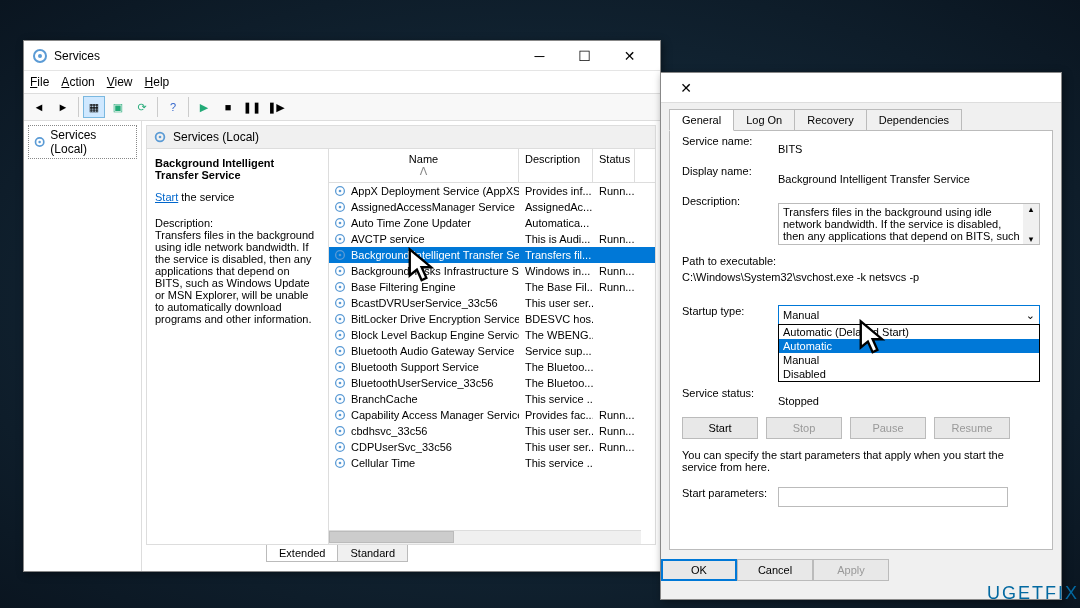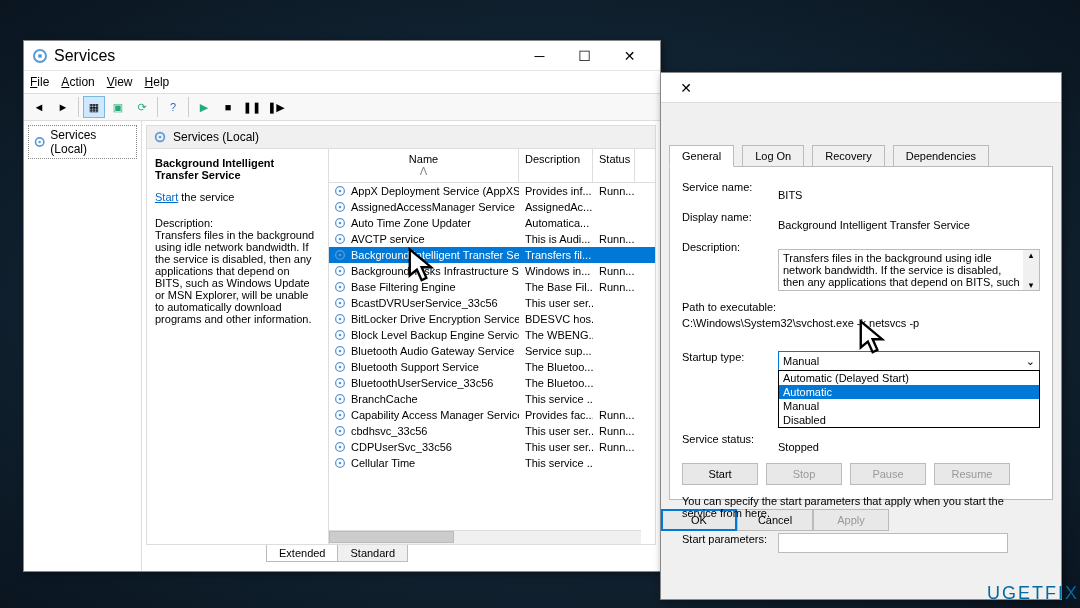--- a/index.html
+++ b/index.html
@@ -1,21 +1,21 @@
 <!DOCTYPE html>
 <html><head>
 <meta charset="utf-8">
 <style>
 * { box-sizing: border-box; margin: 0; padding: 0; font-family: "Segoe UI", Tahoma, sans-serif; }
 body { background: radial-gradient(ellipse at center, #1a3548 0%, #0a1520 100%); width: 1080px; height: 608px; position: relative; overflow: hidden; }
 .window { position: absolute; background: #fff; border: 1px solid #888; box-shadow: 2px 2px 8px rgba(0,0,0,0.4); }
 .services-window { left: 23px; top: 40px; width: 638px; height: 532px; }
 .titlebar { height: 30px; display: flex; align-items: center; padding: 0 8px; background: #fff; border-bottom: 1px solid #e5e5e5; }
 .titlebar-icon { width: 16px; height: 16px; margin-right: 6px; }
-.titlebar-title { flex: 1; font-size: 16px; }
+.titlebar-title { flex: 1; font-size: 12px; }
 .titlebar-controls { display: flex; gap: 0; }
 .tb-btn { width: 45px; height: 28px; display: flex; align-items: center; justify-content: center; font-size: 14px; cursor: pointer; }
 .menubar { height: 22px; display: flex; padding: 0 6px; font-size: 12px; align-items: center; gap: 12px; }
 .menubar span { cursor: pointer; }
 .menubar u { text-decoration: underline; }
 .toolbar { height: 28px; border-top: 1px solid #ddd; border-bottom: 1px solid #ddd; display: flex; align-items: center; padding: 0 4px; gap: 2px; background: #f8f8f8; }
 .tool-btn { width: 22px; height: 22px; display: flex; align-items: center; justify-content: center; border: 1px solid transparent; cursor: pointer; font-size: 11px; }
 .tool-sep { width: 1px; height: 20px; background: #ccc; margin: 0 2px; }
 .services-body { display: flex; height: calc(100% - 80px); }
 .tree-pane { width: 118px; border-right: 1px solid #ddd; padding: 4px; }
@@ -43,24 +43,24 @@
 .tabs-bottom { height: 22px; display: flex; align-items: flex-start; padding-left: 120px; font-size: 11px; }
 .tabs-bottom .btab { padding: 2px 12px; border: 1px solid #bbb; border-top: none; background: #f0f0f0; cursor: pointer; margin-right: -1px; }
 .tabs-bottom .btab.active { background: #fff; }
 .scroll-track { position: absolute; bottom: 0; left: 0; right: 14px; height: 14px; background: #f0f0f0; border-top: 1px solid #ddd; }
 .scroll-thumb { height: 12px; width: 40%; background: #ccc; border: 1px solid #bbb; }
 
 .props-window { left: 660px; top: 72px; width: 402px; height: 528px; background: #f0f0f0; }
 .props-title { height: 30px; display: flex; align-items: center; padding: 0 10px; font-size: 12px; background: #fff; border-bottom: 1px solid #ddd; }
 .props-title span { flex: 1; }
 .props-close { width: 30px; text-align: center; cursor: pointer; font-size: 14px; }
-.tab-strip { display: flex; padding: 6px 8px 0 8px; gap: 9px; font-size: 11px; margin-top: 36px; }
+.tab-strip { display: flex; padding: 6px 8px 0 8px; gap: 0; font-size: 11px; }
 .tab { padding: 4px 12px; border: 1px solid #bbb; background: #f0f0f0; cursor: pointer; margin-right: -1px; }
 .tab.active { background: #fff; border-bottom-color: #fff; position: relative; z-index: 2; }
-.tab-body { background: #fff; border: 1px solid #bbb; margin: 0 8px 8px 8px; padding: 14px 12px; position: relative; z-index: 1; top: -1px; height: 334px; font-size: 11px; }
+.tab-body { background: #fff; border: 1px solid #bbb; margin: 0 8px 8px 8px; padding: 4px 12px; position: relative; z-index: 1; top: -1px; height: 420px; font-size: 11px; }
 .form-row { display: flex; align-items: flex-start; margin-bottom: 10px; }
 .form-row .flabel { width: 96px; }
 .form-row .fval { flex: 1; margin-top: 8px; }
 .desc-box { border: 1px solid #bbb; padding: 2px 18px 2px 4px; height: 42px; overflow: hidden; position: relative; background: #fff; }
 .desc-scroll { position: absolute; right: 0; top: 0; width: 16px; height: 100%; background: #f0f0f0; display: flex; flex-direction: column; justify-content: space-between; align-items: center; font-size: 9px; }
 .select-wrap { position: relative; }
 .select-box { border: 1px solid #0078d7; background: #fff; padding: 2px 4px; height: 20px; display: flex; align-items: center; justify-content: space-between; cursor: pointer; }
 .dropdown { position: absolute; top: 19px; left: 0; right: 0; background: #fff; border: 1px solid #000; z-index: 10; }
 .dropdown .opt { padding: 1px 4px; cursor: pointer; }
 .dropdown .opt.highlight { background: #0078d7; color: #fff; }

